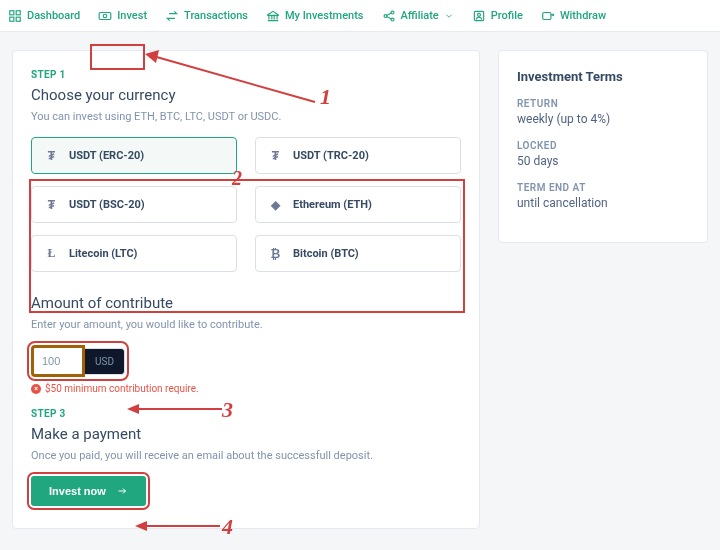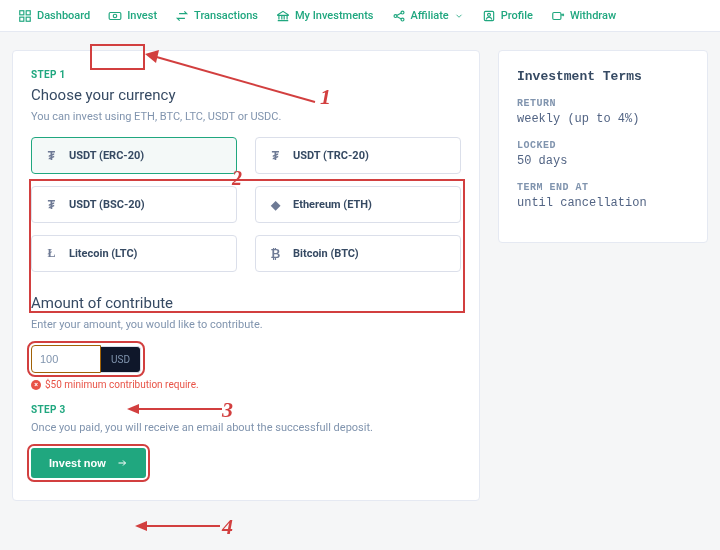--- a/index.html
+++ b/index.html
@@ -1,35 +1,35 @@
 <!DOCTYPE html>
 <html><head>
 <meta charset="utf-8">
 <style>
   * { box-sizing: border-box; margin: 0; padding: 0; }
   body { font-family: -apple-system, BlinkMacSystemFont, "Segoe UI", Roboto, sans-serif; background: #f5f6f7; width: 720px; height: 550px; overflow: hidden; font-size: 12px; color: #364a63; }
   .topbar { background: #0a5a4a; height: 42px; display: flex; align-items: center; padding: 0 16px; justify-content: space-between; }
   .brand { display: flex; align-items: center; gap: 6px; color: #e8f3f0; font-weight: 600; letter-spacing: 3px; font-size: 16px; }
   .brand-logo { width: 18px; height: 18px; }
   .user-badge { width: 26px; height: 26px; border-radius: 50%; background: #21736b; display: flex; align-items: center; justify-content: center; }
-  .navbar { background: #fff; height: 32px; display: flex; align-items: center; padding: 0 10px; gap: 2px; border-bottom: 1px solid #e5e9f2; }
+  .navbar { background: #fff; height: 32px; display: flex; align-items: center; padding: 0 0; gap: 2px; border-bottom: 1px solid #e5e9f2; }
   .nav-item { display: flex; align-items: center; gap: 5px; padding: 6px 8px; color: #20a77f; font-size: 11px; font-weight: 500; cursor: pointer; }
   .nav-icon { width: 14px; height: 14px; }
   .content { display: flex; gap: 18px; padding: 18px 12px; }
   .main-card { background: #fff; border: 1px solid #e5e9f2; border-radius: 4px; padding: 18px 18px 22px 18px; flex: 1; position: relative; }
-  .side-card { background: #fff; border: 1px solid #e5e9f2; border-radius: 4px; padding: 18px; width: 210px; align-self: flex-start; font-family: Liberation Mono, monospace; }
+  .side-card { background: #fff; border: 1px solid #e5e9f2; border-radius: 4px; padding: 18px; width: 210px; align-self: flex-start; }
   .step-label { color: #20a77f; font-size: 10px; font-weight: 700; letter-spacing: 0.3px; margin-bottom: 6px; }
   .step-title { color: #364a63; font-size: 15px; font-weight: 400; margin-bottom: 6px; }
   .step-desc { color: #8094ae; font-size: 11px; margin-bottom: 14px; }
   .currency-grid { display: grid; grid-template-columns: 1fr 1fr; gap: 12px 18px; margin-bottom: 22px; }
   .coption { border: 1px solid #dbdfea; border-radius: 4px; padding: 10px 12px; display: flex; align-items: center; gap: 10px; font-weight: 700; font-size: 11px; cursor: pointer; color: #364a63; }
   .coption.selected { border-color: #20a77f; background: #f4f9f8; }
   .coption .cicon { width: 15px; height: 15px; display: flex; align-items: center; justify-content: center; color: #6e7a95; font-size: 12px; }
   .amount-row { display: flex; align-items: center; margin-bottom: 6px; }
-  .amount-input { border: 1px solid #a16207; border-radius: 4px 0 0 4px; padding: 7px 8px; width: 70px; font-size: 11px; color: #8094ae; outline: none; }
+  .amount-input { border: 3px solid #a16207; border-radius: 4px 0 0 4px; padding: 7px 8px; width: 54px; font-size: 11px; color: #8094ae; outline: none; }
   .amount-unit { border: 1px solid #dbdfea; border-left: none; border-radius: 0 4px 4px 0; padding: 7px 10px; font-size: 10px; color: #8094ae; background: #0f172a; }
   .hint { color: #e85347; font-size: 10px; display: flex; align-items: center; gap: 4px; margin-bottom: 14px; }
   .hint .hicon { width: 10px; height: 10px; border-radius: 50%; background: #e85347; color:#fff; display:flex; align-items:center; justify-content:center; font-size:7px; font-weight:bold;}
   .invest-btn { background: #20a77f; color: #fff; border: none; border-radius: 3px; padding: 9px 18px; font-weight: 600; font-size: 11px; display: inline-flex; align-items: center; gap: 10px; outline: 2px solid #d23f3f; outline-offset: 2px; cursor: pointer;}
   .terms-title { font-weight: 700; font-size: 13px; color: #364a63; margin-bottom: 14px; }
   .term-item { margin-bottom: 14px; }
   .term-label { color: #8094ae; font-size: 10px; letter-spacing: 0.5px; font-weight: 600; margin-bottom: 3px; }
   .term-value { color: #526484; font-size: 12px; }
   
   .ann-box { position: absolute; border: 2px solid #d23f3f; pointer-events: none; }
@@ -141,20 +141,21 @@
         <input class="amount-input" value="100" style="">
         <span class="amount-unit">USD</span>
       </div>
       <div class="hint">
         <span class="hicon">×</span>
         <span>$50 minimum contribution require.</span>
       </div>
 
       
       <div class="step-label">STEP 3</div>
+      <div class="step-title">Make a payment</div>
       <div class="step-desc">Once you paid, you will receive an email about the successfull deposit.</div>
       <button class="invest-btn">
         <span>Invest now</span>
         <svg width="12" height="12" viewBox="0 0 24 24" fill="none" stroke="#fff" stroke-width="2">
             <path d="M5 12h14m0 0l-5-5m5 5l-5 5"></path>
           </svg>
       </button>
     </div>
 
     <div class="side-card">

